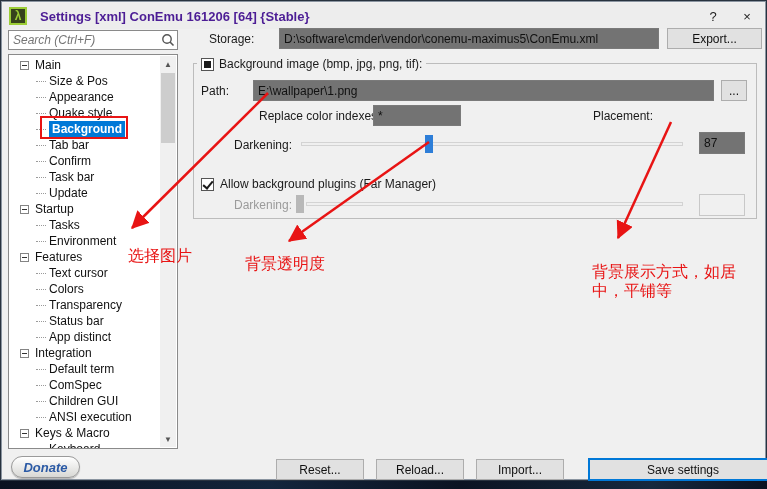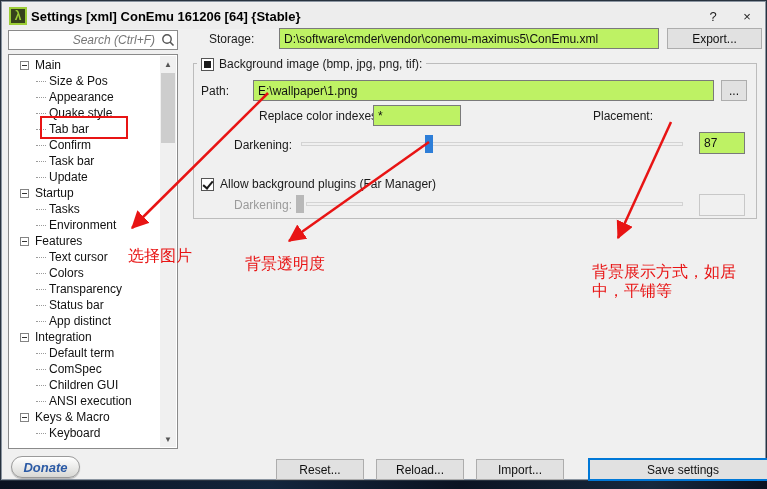--- a/index.html
+++ b/index.html
@@ -4,27 +4,27 @@
 <style>
   * { margin:0; padding:0; box-sizing:border-box; }
   html,body { width:767px; height:489px; }
   body { font-family:"Liberation Sans", sans-serif; font-size:12px; color:#1a1a1a; background:#0c1320; position:relative; overflow:hidden; }
 
   .window { position:absolute; left:0; top:0; width:767px; height:481px; background:#f0f0f0; border:1px solid #28323f; box-shadow: inset 0 0 0 1px #8a94a0; }
 
   
   .titlebar { position:absolute; left:2px; top:2px; right:2px; height:26px; background:#ededed; display:flex; align-items:center; }
   .app-icon { width:18px; height:18px; margin-left:6px; background:#36421c; border:2px solid #9ccd36; color:#9ccd36; font-weight:bold; font-size:12px; display:flex; align-items:center; justify-content:center; }
-  .title-text { margin-left:4px; font-weight:bold; font-size:13px; color:#000000; }
+  .title-text { margin-left:13px; font-weight:bold; font-size:13px; color:#4c1d95; }
   .title-btns { margin-left:auto; display:flex; }
   .tbtn { width:34px; height:24px; display:flex; align-items:center; justify-content:center; font-size:13px; color:#222; }
 
   
   .search-box { position:absolute; left:7px; top:29px; width:170px; height:20px; background:#fff; border:1px solid #8a8a8a; display:flex; align-items:center; }
-  .search-box input { flex:1; border:none; outline:none; font-family:"Liberation Sans", sans-serif; font-size:12px; font-style:italic; color:#555; padding:0 4px; background:transparent; min-width:0;text-align:right; }
+  .search-box input { flex:1; border:none; outline:none; font-family:"Liberation Sans", sans-serif; font-size:12px; font-style:italic; color:#555; padding:0 4px; background:transparent; min-width:0; }
   .search-glyph { width:18px; height:16px; flex:0 0 auto; }
 
   .tree { position:absolute; left:7px; top:53px; width:170px; height:395px; background:#ffffff; border:1px solid #8a8a8a; overflow:hidden; }
   .tree-rows { position:absolute; left:0; top:2px; right:23px; }
   .tree-row { height:16px; line-height:16px; white-space:nowrap; display:flex; align-items:center; }
   .tree-row.parent { padding-left:11px; }
   .tree-row.child  { padding-left:27px; }
   .expander { width:9px; height:9px; border:1px solid #848484; background:#fff; display:inline-flex; align-items:center; justify-content:center; margin-right:6px; flex:0 0 auto; position:relative; }
   .expander::after { content:""; width:5px; height:1px; background:#333; position:absolute; }
   .tree-row.child::before { content:""; width:10px; border-top:1px dotted #9a9a9a; margin-right:3px; }
@@ -32,21 +32,21 @@
   .tree-label.selected { background:#0078d7; color:#fff; font-weight:bold; padding:0 3px; }
 
   .vscroll { position:absolute; top:1px; right:1px; bottom:1px; width:16px; background:#f0f0f0; }
   .varrow { position:absolute; left:0; width:16px; height:16px; color:#555; font-size:8px; display:flex; align-items:center; justify-content:center; }
   .varrow.up { top:0; } .varrow.down { bottom:0; }
   .vthumb { position:absolute; left:1px; top:17px; width:14px; height:70px; background:#cdcdcd; }
 
   
   .lbl { position:absolute; color:#1a1a1a; white-space:nowrap; }
   .lbl.disabled { color:#9b9b9b; }
-  .tinput { position:absolute; background:#bef264; border:1px solid #7a7a7a; font-family:"Liberation Sans", sans-serif; font-size:12px; color:#111; padding:8px 4px; }
+  .tinput { position:absolute; background:#737373; border:1px solid #7a7a7a; font-family:"Liberation Sans", sans-serif; font-size:12px; color:#111; padding:8px 4px; }
   input.tinput { outline:none; }
   .btn { position:absolute; background:#e1e1e1; border:1px solid #adadad; font-size:12px; color:#111; display:flex; align-items:center; justify-content:center; }
   .btn.default { border:2px solid #0078d7; }
 
   .groupbox { position:absolute; left:192px; top:62px; width:564px; height:156px; border:1px solid #bcbcbc; }
   .group-legend { position:absolute; left:196px; top:56px; background:#f0f0f0; padding:0 4px; display:flex; align-items:center; gap:5px; height:14px; }
   .cb { width:13px; height:13px; background:#fff; border:1px solid #555; position:relative; flex:0 0 auto; }
   .cb.filled::after { content:""; position:absolute; left:2px; top:2px; width:7px; height:7px; background:#1b1b1b; }
   .cb.checked::after { content:""; position:absolute; left:3px; top:0px; width:4px; height:8px; border:solid #1b1b1b; border-width:0 2px 2px 0; transform:rotate(40deg); }
 
@@ -100,20 +100,23 @@
           <span class="tree-label">Main</span>
         </div>
         <div class="tree-row child">
           <span class="tree-label">Size &amp; Pos</span>
         </div>
         <div class="tree-row child">
           <span class="tree-label">Appearance</span>
         </div>
         <div class="tree-row child">
           <span class="tree-label">Quake style</span>
+        </div>
+        <div class="tree-row child">
+          <span class="tree-label selected">Background</span>
         </div>
         <div class="tree-row child">
           <span class="tree-label">Tab bar</span>
         </div>
         <div class="tree-row child">
           <span class="tree-label">Confirm</span>
         </div>
         <div class="tree-row child">
           <span class="tree-label">Task bar</span>
         </div>

